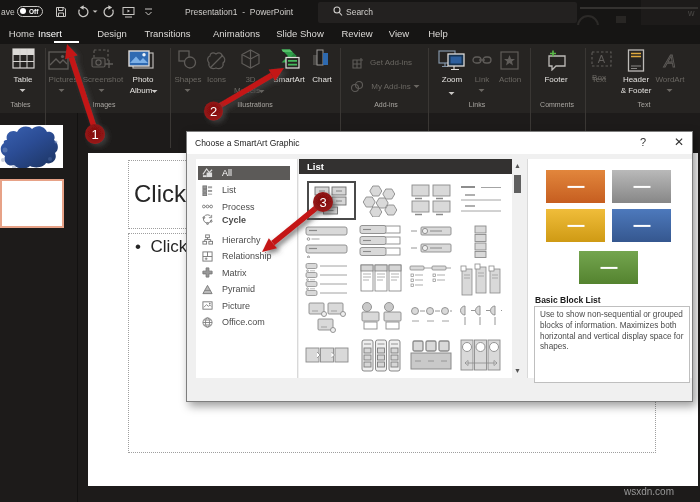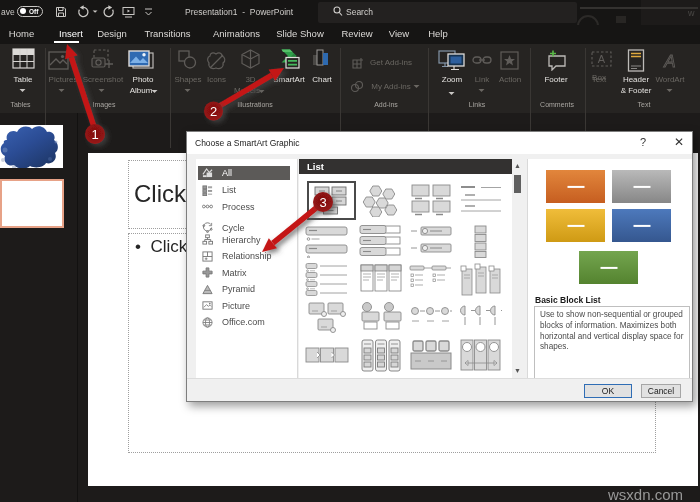--- a/index.html
+++ b/index.html
@@ -20,21 +20,21 @@
 .chev.dis:after { border-top-color:#6a6762; }
 
 #panelline { left:77px; top:113px; width:1px; height:389px; background:#121110; }
 #thumb1 { left:0; top:125px; width:63px; height:43px; background:#fff; }
 #thumb2 { left:0; top:179px; width:64px; height:49px; background:#fff; border:2px solid #e7a287; }
 #slide { left:88px; top:153px; width:610px; height:333px; background:#fff; }
 #ph-title { position:absolute; left:40px; top:7px; width:528px; height:69px; border:1px dotted #9f9f9f; }
 #ph-body  { position:absolute; left:40px; top:80px; width:528px; height:220px; border:1px dotted #9f9f9f; }
 #ttext { position:absolute; left:5px; top:18.5px; font-size:24px; color:#262626; }
 #btext { position:absolute; left:6px; top:3px; font-size:17px; color:#262626; }
-#wm { left:608px; top:486px; font-size:15px; color:#989898; }
+#wm { left:624px; top:486px; font-size:10px; color:#989898; }
 
 #dlg { left:186px; top:131px; width:507px; height:271px; background:#f0f0f0; border:1px solid #7e7e7e; box-shadow:3px 4px 9px rgba(0,0,0,.4); }
 #dlg-title { position:absolute; left:0; top:0; width:100%; height:22px; background:#fff; }
 #dlg-title span.t { position:absolute; left:8px; top:6px; font-size:8.5px; color:#1a1a1a; }
 #dlg-q { position:absolute; left:453px; top:4px; font-size:11px; color:#333; }
 #dlg-x { position:absolute; left:487px; top:3px; font-size:12px; color:#333; }
 #sidebar { position:absolute; left:9px; top:27px; width:102px; height:219px; background:#fff; border-right:1px solid #d9d9d9; }
 .cat { position:absolute; left:0; width:94px; height:16px; font-size:9px; color:#4b4b4b; }
 .cat .ic { position:absolute; left:6px; top:2px; width:11px; height:11px; }
 .cat .tx { position:absolute; left:26px; top:2.5px; }
@@ -101,21 +101,21 @@
   <span class="abs" style="left:346px;top:7px;font-size:8.5px;color:#d2d0cd;">Search</span>
 
   <div class="abs" style="left:580px;top:7px;width:118px;height:1.5px;background:#343230;"></div>
   <div class="abs" style="left:577px;top:15px;width:22px;height:22px;border-radius:50%;border:2px solid #2c2a28;"></div>
   <div class="abs" style="left:616px;top:16px;width:10px;height:7px;background:#282624;"></div>
   <span class="abs" style="left:688px;top:8px;font-size:9px;color:#4a4846;">w</span>
 </div>
 
 <div class="abs" id="tabrow">
   <span class="tab" style="left:21.5px;">Home</span>
-  <span class="tab" style="left:71px;color:#fff;">Insert</span>
+  <span class="tab" style="left:50px;color:#fff;">Insert</span>
   <span class="tab" style="left:112px;">Design</span>
   <span class="tab" style="left:167.5px;">Transitions</span>
   <span class="tab" style="left:236.5px;">Animations</span>
   <span class="tab" style="left:300px;">Slide Show</span>
   <span class="tab" style="left:357px;">Review</span>
   <span class="tab" style="left:399px;">View</span>
   <span class="tab" style="left:438px;">Help</span>
 </div>
 <div class="abs" style="left:54px;top:41px;width:25px;height:2px;background:#fff;"></div>
 
@@ -318,21 +318,21 @@
         <svg class="ic" viewBox="0 0 12 12">
           <g fill="none" stroke="#777" stroke-width="1">
             <circle cx="2" cy="6" r="1.5"></circle>
             <circle cx="6" cy="6" r="1.5"></circle>
             <circle cx="10" cy="6" r="1.5"></circle>
             <path d="M3.5 6 H4.5 M7.5 6 H8.5"></path>
           </g>
         </svg>
         <span class="tx">Process</span>
       </div>
-    <div class="cat" style="top:61px;">
+    <div class="cat" style="top:53px;font-weight:bold;">
         <svg class="ic" viewBox="0 0 12 12">
           <g fill="none" stroke="#777" stroke-width="1">
             <path d="M9.5 2.5 A4.5 4.5 0 1 0 10.5 6"></path>
             <path d="M10.5 1 V4 H7.5" stroke-width="0.9"></path>
             <circle cx="2" cy="4" r="1"></circle>
             <circle cx="6" cy="10.5" r="1"></circle>
             <circle cx="10" cy="8" r="1"></circle>
           </g>
         </svg>
         <span class="tx">Cycle</span>
@@ -659,24 +659,20 @@
   </div>
   <div id="pvline"></div>
   <div id="preview">
     <div class="blk" style="left:18px;top:11px;background:linear-gradient(#e2863c,#c65e20);"></div>
     <div class="blk" style="left:84px;top:11px;background:linear-gradient(#b9b9b9,#878787);"></div>
     <div class="blk" style="left:18px;top:50px;background:linear-gradient(#f0bd3a,#cf9a14);"></div>
     <div class="blk" style="left:84px;top:50px;background:linear-gradient(#4d79bc,#35578f);"></div>
     <div class="blk" style="left:51px;top:92px;background:linear-gradient(#74a54f,#54832f);"></div>
     <span id="pvname">Basic Block List</span>
     <div id="pvdesc">Use to show non-sequential or grouped blocks of information. Maximizes both horizontal and vertical display space for shapes.</div>
-  </div>
-  <div id="btnbar">
-    <div class="btn" id="ok">OK</div>
-    <div class="btn" id="cancel">Cancel</div>
   </div>
   <div class="selbox">
     <svg style="position:absolute;left:2px;top:2px;" width="40" height="30" viewBox="0 0 40 30">
         <g fill="#d6d6d6" stroke="#6e6e6e" stroke-width="0.9">
       <rect x="4" y="2" width="14" height="8"></rect>
           <rect x="21" y="2" width="14" height="8"></rect>
       <rect x="4" y="12" width="14" height="8"></rect>
           <rect x="21" y="12" width="14" height="8"></rect>
       <rect x="12.5" y="22" width="14" height="7"></rect>
       <path d="M8 6 h6 M25 6 h6 M8 16 h6 M25 16 h6 M16.5 25.5 h6" fill="none" stroke-width="0.8"></path>

